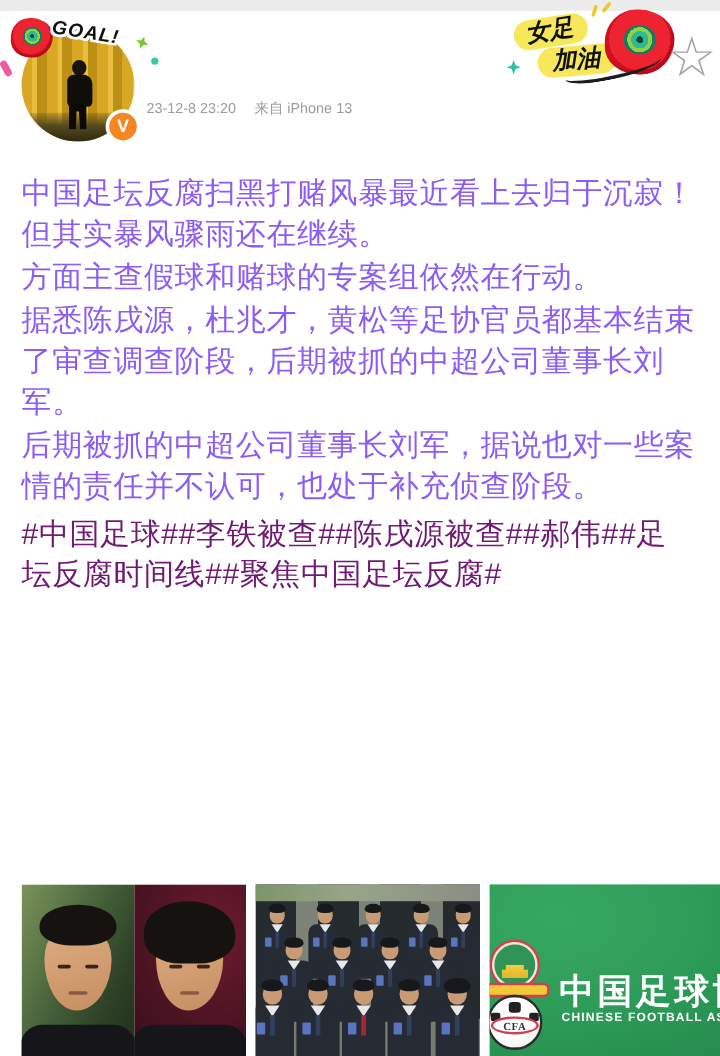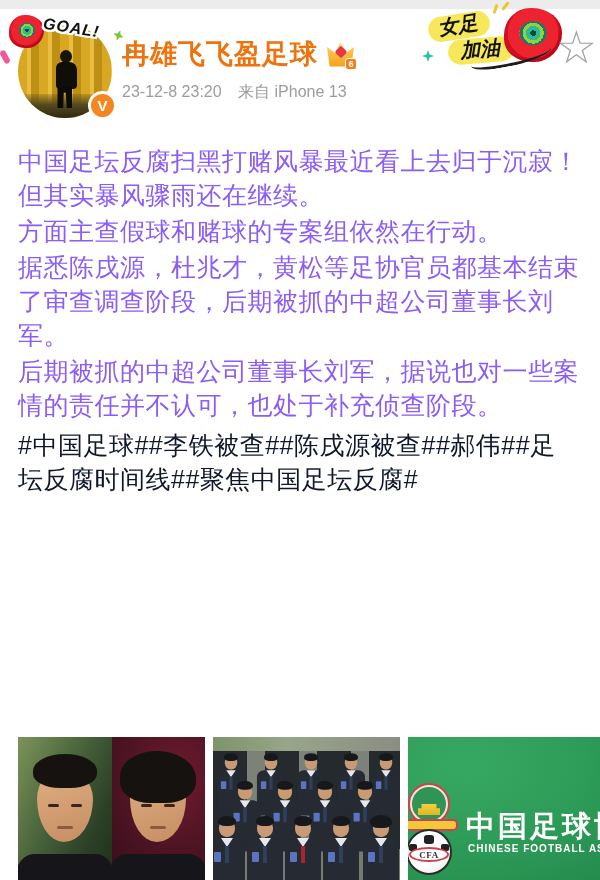--- a/index.html
+++ b/index.html
@@ -41,21 +41,21 @@
   .username-row { position:absolute; left:122px; top:36px; display:flex; align-items:center; }
   .username { color:#f0720c; font-size:27px; font-weight:bold; letter-spacing:1px; }
   .vip { position:relative; width:27px; height:25px; margin-left:9px; display:inline-block; }
   .vip-crown { position:absolute; inset:0; background:linear-gradient(#ffd75e,#f5a01e);
     clip-path:polygon(10% 100%,0 22%,30% 46%,50% 4%,70% 46%,100% 22%,90% 100%); border-radius:2px; }
   .vip-gem { position:absolute; left:50%; top:40%; width:9px; height:9px; background:#e73744;
     border-radius:2px; transform:translate(-50%,-50%) rotate(45deg); }
   .vip-num { position:absolute; right:-3px; bottom:-3px; width:12px; height:12px; background:#f57f17; color:#fff;
     font-size:9px; font-weight:bold; border-radius:3px; border:1px solid #fff;
     display:flex; align-items:center; justify-content:center; }
-  .meta-row { position:absolute; left:122px; top:82px; color:#9c9c9c; font-size:16px; }
+  .meta-row { position:absolute; left:122px; top:82px; color:#9c9c9c; font-size:12px; }
   .meta-row span + span { margin-left:12px; }
   .meta-row2 { position:absolute; left:122px; top:110px; color:#9c9c9c; font-size:20px; }
 
   
   .cheer { position:absolute; right:32px; top:8px; width:140px; height:66px; }
   .blob { position:absolute; background:#f6e85a; border-radius:13px; }
   .blob1 { left:0; top:6px; width:62px; height:25px; transform:rotate(-9deg); }
   .blob2 { left:20px; top:30px; width:66px; height:25px; transform:rotate(-5deg); }
   .cheer-w { position:absolute; font-size:20px; font-weight:900; font-style:italic; color:#111; white-space:nowrap; }
   .w1 { left:10px; top:4px; transform:rotate(-9deg); }
@@ -67,21 +67,21 @@
   .ray2 { left:76px; top:-7px; transform:rotate(38deg); }
   .flower-lg { left:76px; top:0; width:58px; height:54px; }
   .squiggle { position:absolute; left:42px; top:40px; width:82px; height:18px;
     border-bottom:3px solid #1c1c1c; border-radius:0 0 100% 60%; transform:rotate(-10deg); }
   .fav-star { position:absolute; right:3px; top:24px; font-size:46px; line-height:1; color:#a3a3a3; cursor:pointer; }
 
   
   .content { position:absolute; left:18px; top:144px; width:568px; }
   .content p { font-size:25px; line-height:34px; color:#8b5cf6; white-space:pre-line; letter-spacing:.5px; }
   .content p + p { margin-top:2px; }
-  .content .hashtags { color:#0f172a; margin-top:6px; }
+  .content .hashtags { color:#701a75; margin-top:6px; }
 
   
   .media-row { position:absolute; left:18px; top:737px; height:143px; display:flex; gap:8px; }
   .media { position:relative; height:143px; overflow:hidden; flex:none; }
   .img-faces { width:187px; display:flex; }
   .img-officials { width:187px; background:#767b6f; }
   .img-cfa { width:192px; background:radial-gradient(140% 120% at 30% 20%, #37a862 0%, #2d9c58 45%, #228549 100%); }
 
   
   .fpanel { position:relative; width:50%; height:100%; overflow:hidden; }
@@ -159,28 +159,20 @@
       <span class="sil-legs"></span>
     </div>
     <div class="flower flower-sm"></div>
     <span class="goal-text">GOAL!</span>
     <span class="spark spark-diamond"></span>
     <span class="spark spark-dot"></span>
     <span class="spark spark-pink"></span>
     <div class="v-badge">V</div>
   </div>
 
-  <div class="username-row">
-    <span class="username">冉雄飞飞盈足球</span>
-    <span class="vip">
-      <span class="vip-crown"></span>
-      <span class="vip-gem"></span>
-      <span class="vip-num">6</span>
-    </span>
-  </div>
   <div class="meta-row">
     <span>23-12-8 23:20</span>
     <span>来自 iPhone 13</span>
   </div>
 
   <div class="cheer">
     <span class="blob blob1"></span>
     <span class="blob blob2"></span>
     <span class="cheer-w w1">女足</span>
     <span class="cheer-w w2">加油</span>

